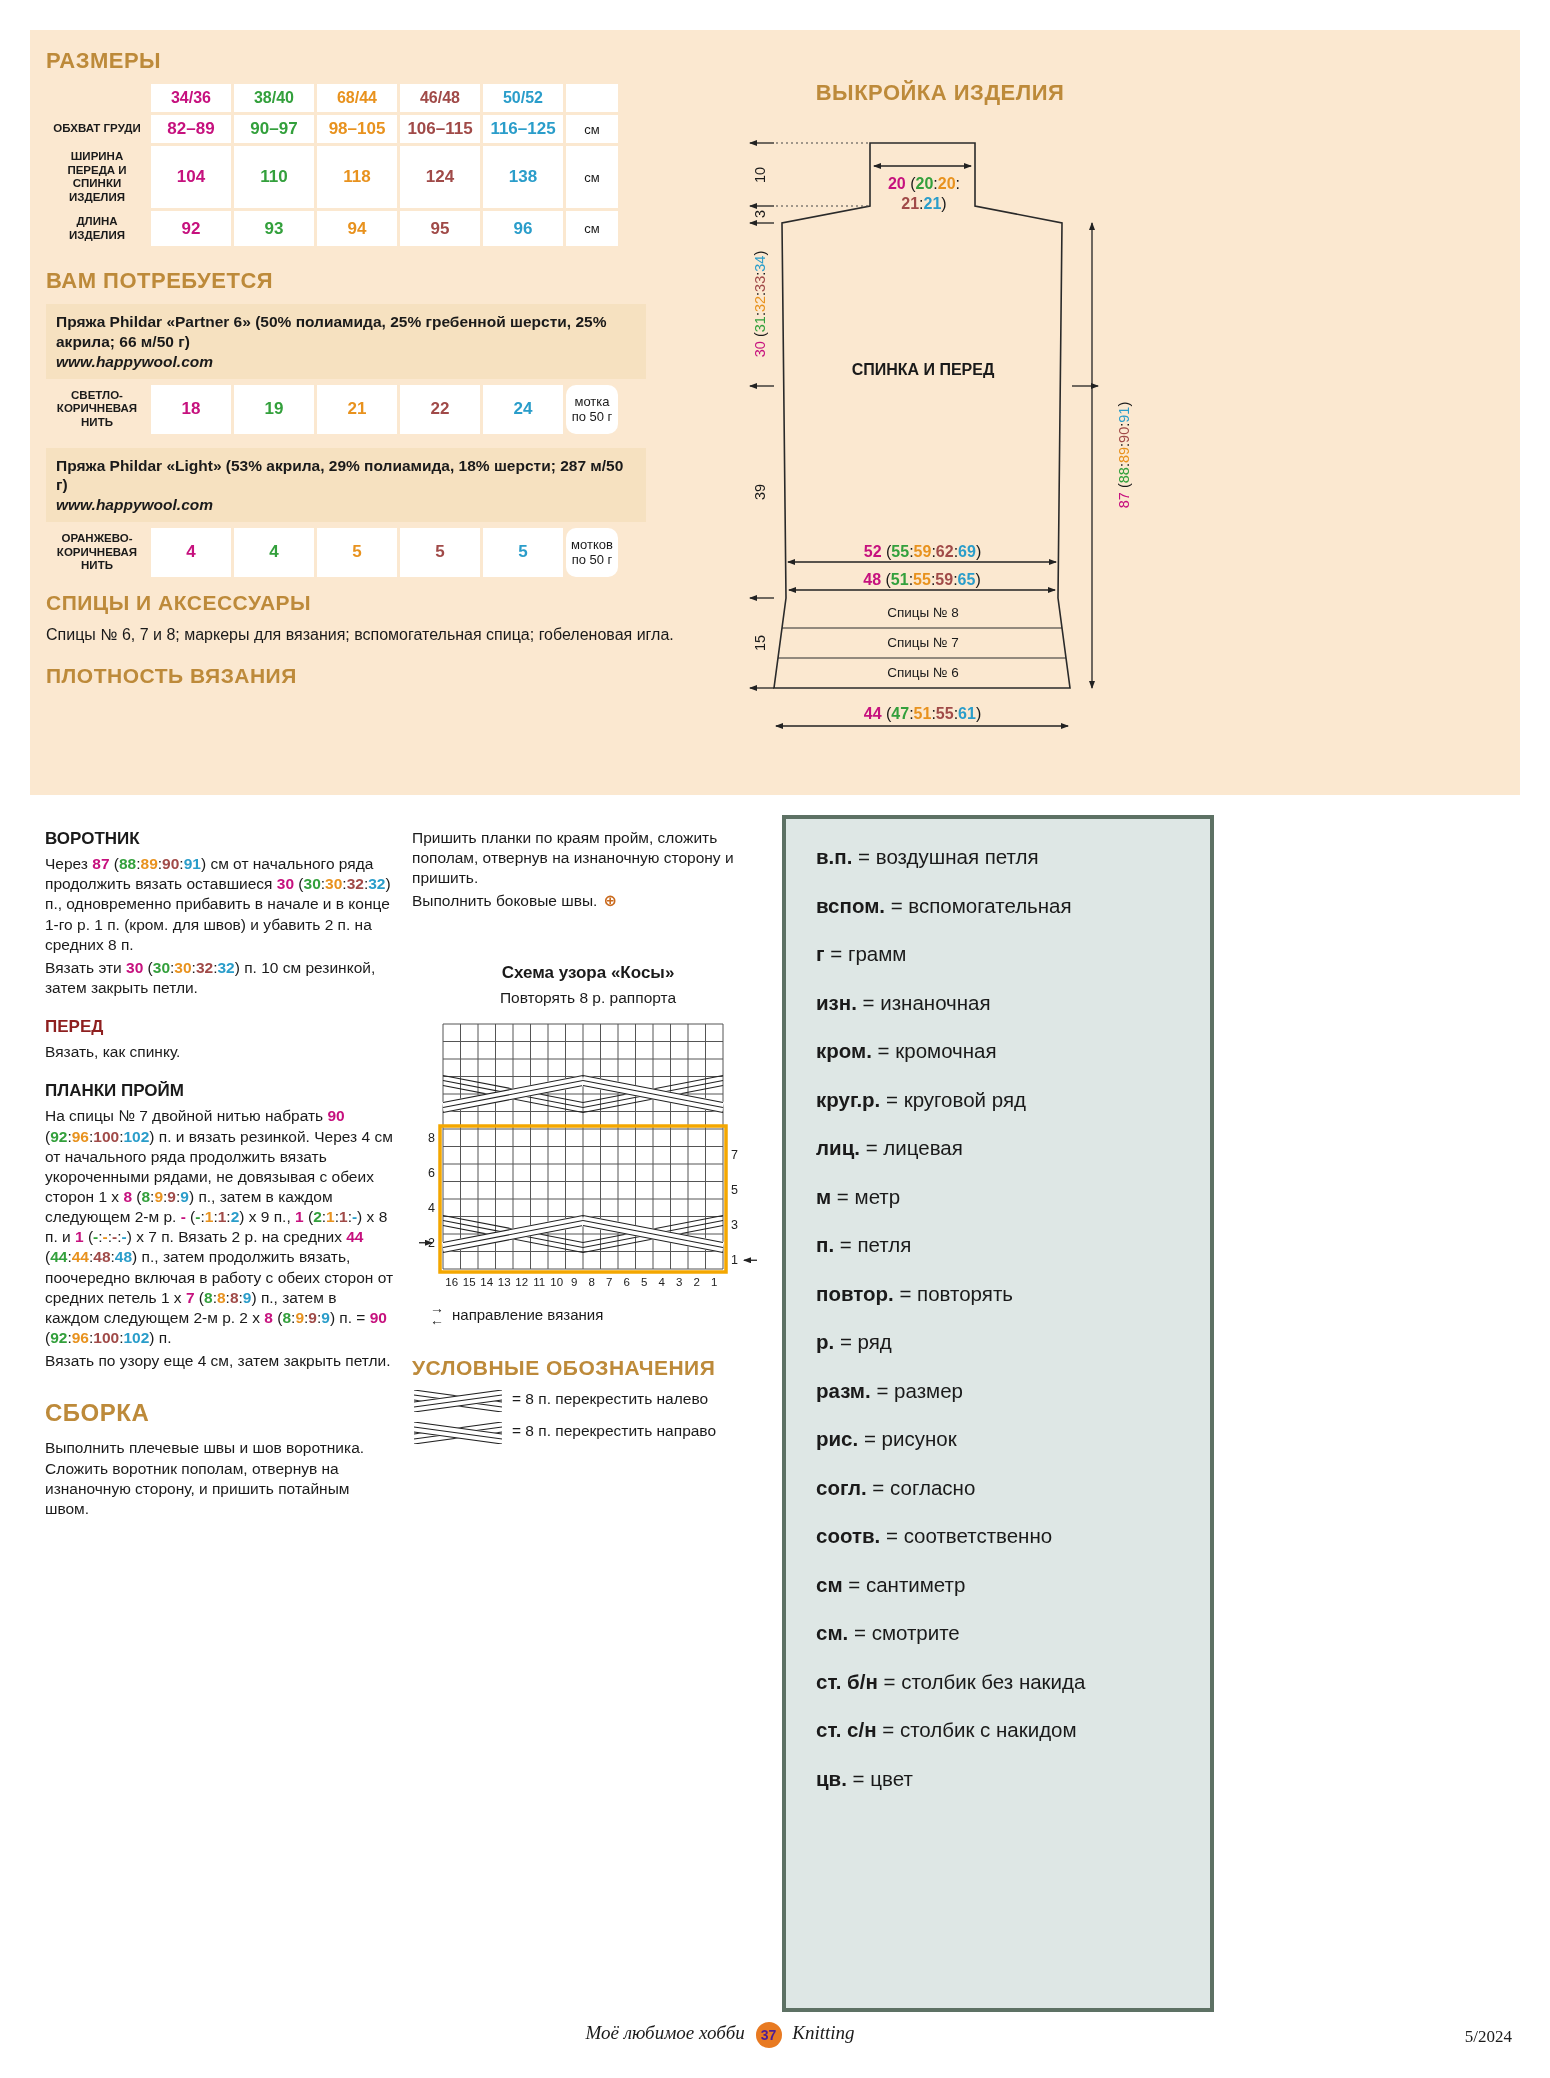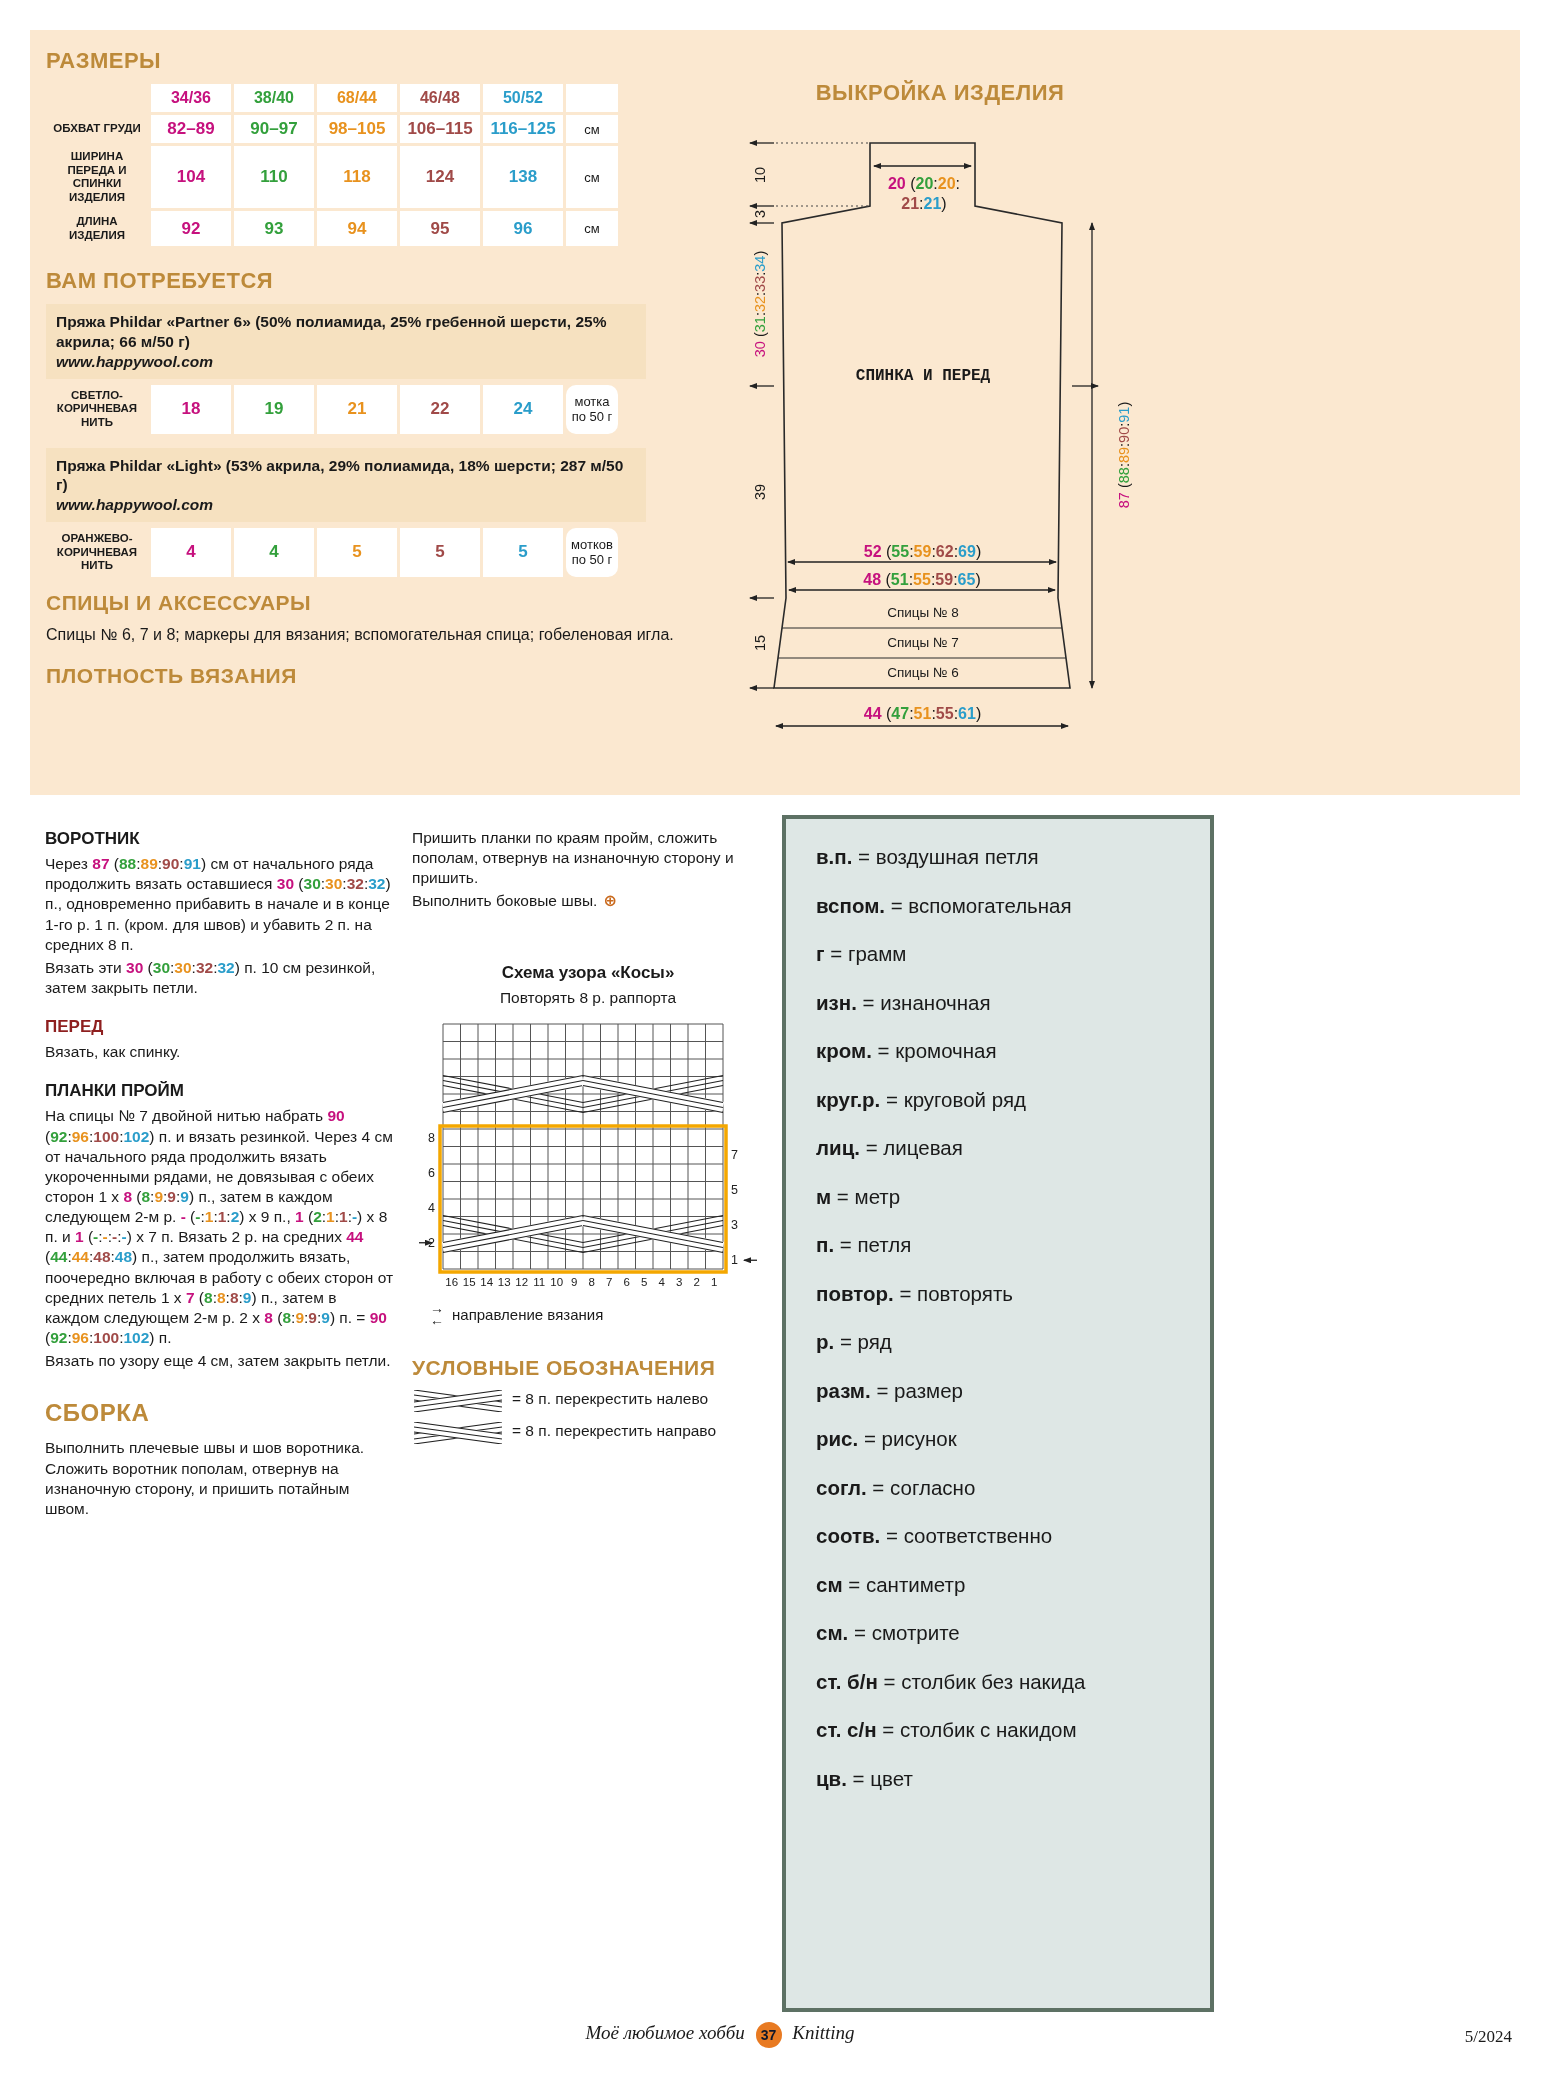--- a/index.html
+++ b/index.html
@@ -70,21 +70,21 @@
   .legend-item svg{flex:0 0 auto;margin-top:1px;}
 
   
   .abbr-box{position:absolute;left:782px;top:815px;width:432px;height:1197px;background:var(--abbr-bg);border:4px solid var(--abbr-border);padding:26px 30px;}
   .abbr-title{font-size:33px;line-height:1.12;font-weight:bold;margin:0 0 26px 0;}
   .abbr-item{font-size:20.5px;margin:0 0 24.5px 0;}
   .abbr-item .term{font-weight:bold;}
 
   
   .footer-center{position:absolute;left:400px;top:2022px;width:640px;text-align:center;font-family:"Liberation Serif","DejaVu Serif",serif;font-style:italic;font-size:19px;}
-  .page-circle{display:inline-flex;align-items:center;justify-content:center;width:26px;height:26px;border-radius:50%;background:var(--footer-circle);color:#0f172a;font-style:normal;font-weight:bold;font-size:14px;vertical-align:middle;margin:0 6px;font-family:"Liberation Sans",sans-serif;}
+  .page-circle{display:inline-flex;align-items:center;justify-content:center;width:26px;height:26px;border-radius:50%;background:var(--footer-circle);color:#4c1d95;font-style:normal;font-weight:bold;font-size:14px;vertical-align:middle;margin:0 6px;font-family:"Liberation Sans",sans-serif;}
   .footer-issue{position:absolute;right:38px;top:2027px;font-family:"Liberation Serif","DejaVu Serif",serif;font-size:17px;}
 </style>
 </head>
 <body>
 
 <div class="page">
 
   <div class="top-panel">
     <div class="tp-left">
 
@@ -187,21 +187,21 @@
       <line x1="134" y1="48" x2="231" y2="48" stroke="#222" stroke-width="1.3" marker-start="url(#ah)" marker-end="url(#ah)"></line>
 
       <line x1="48" y1="444" x2="316" y2="444" stroke="#222" stroke-width="1.3" marker-start="url(#ah)" marker-end="url(#ah)"></line>
       <line x1="49" y1="472" x2="315" y2="472" stroke="#222" stroke-width="1.3" marker-start="url(#ah)" marker-end="url(#ah)"></line>
       <line x1="36" y1="608" x2="328" y2="608" stroke="#222" stroke-width="1.3" marker-start="url(#ah)" marker-end="url(#ah)"></line>
 
       <line x1="352" y1="105" x2="352" y2="570" stroke="#222" stroke-width="1.3" marker-start="url(#ah)" marker-end="url(#ah)"></line>
     </svg>
 
     <div class="dim-label" style="left:128px;top:56px;width:112px;"><span class="sz1">20</span> (<span class="sz2">20</span>:<span class="sz3">20</span>:<br><span class="sz4">21</span>:<span class="sz5">21</span>)</div>
-    <div class="dim-label bold" style="left:58px;top:248px;width:250px;font-family:Liberation Mono, monospace;">СПИНКА И ПЕРЕД</div>
+    <div class="dim-label bold" style="left:58px;top:242px;width:250px;">СПИНКА И ПЕРЕД</div>
     <div class="dim-label" style="left:35px;top:424px;width:295px;"><span class="sz1">52</span> (<span class="sz2">55</span>:<span class="sz3">59</span>:<span class="sz4">62</span>:<span class="sz5">69</span>)</div>
     <div class="dim-label" style="left:37px;top:452px;width:290px;"><span class="sz1">48</span> (<span class="sz2">51</span>:<span class="sz3">55</span>:<span class="sz4">59</span>:<span class="sz5">65</span>)</div>
     <div class="dim-label" style="left:30px;top:586px;width:305px;"><span class="sz1">44</span> (<span class="sz2">47</span>:<span class="sz3">51</span>:<span class="sz4">55</span>:<span class="sz5">61</span>)</div>
 
     <div class="needle-label" style="top:487px;">Спицы № 8</div>
     <div class="needle-label" style="top:517px;">Спицы № 7</div>
     <div class="needle-label" style="top:547px;">Спицы № 6</div>
 
     <div class="rot" style="left:20px;top:57px;">10</div>
     <div class="rot" style="left:20px;top:96px;">3</div>

